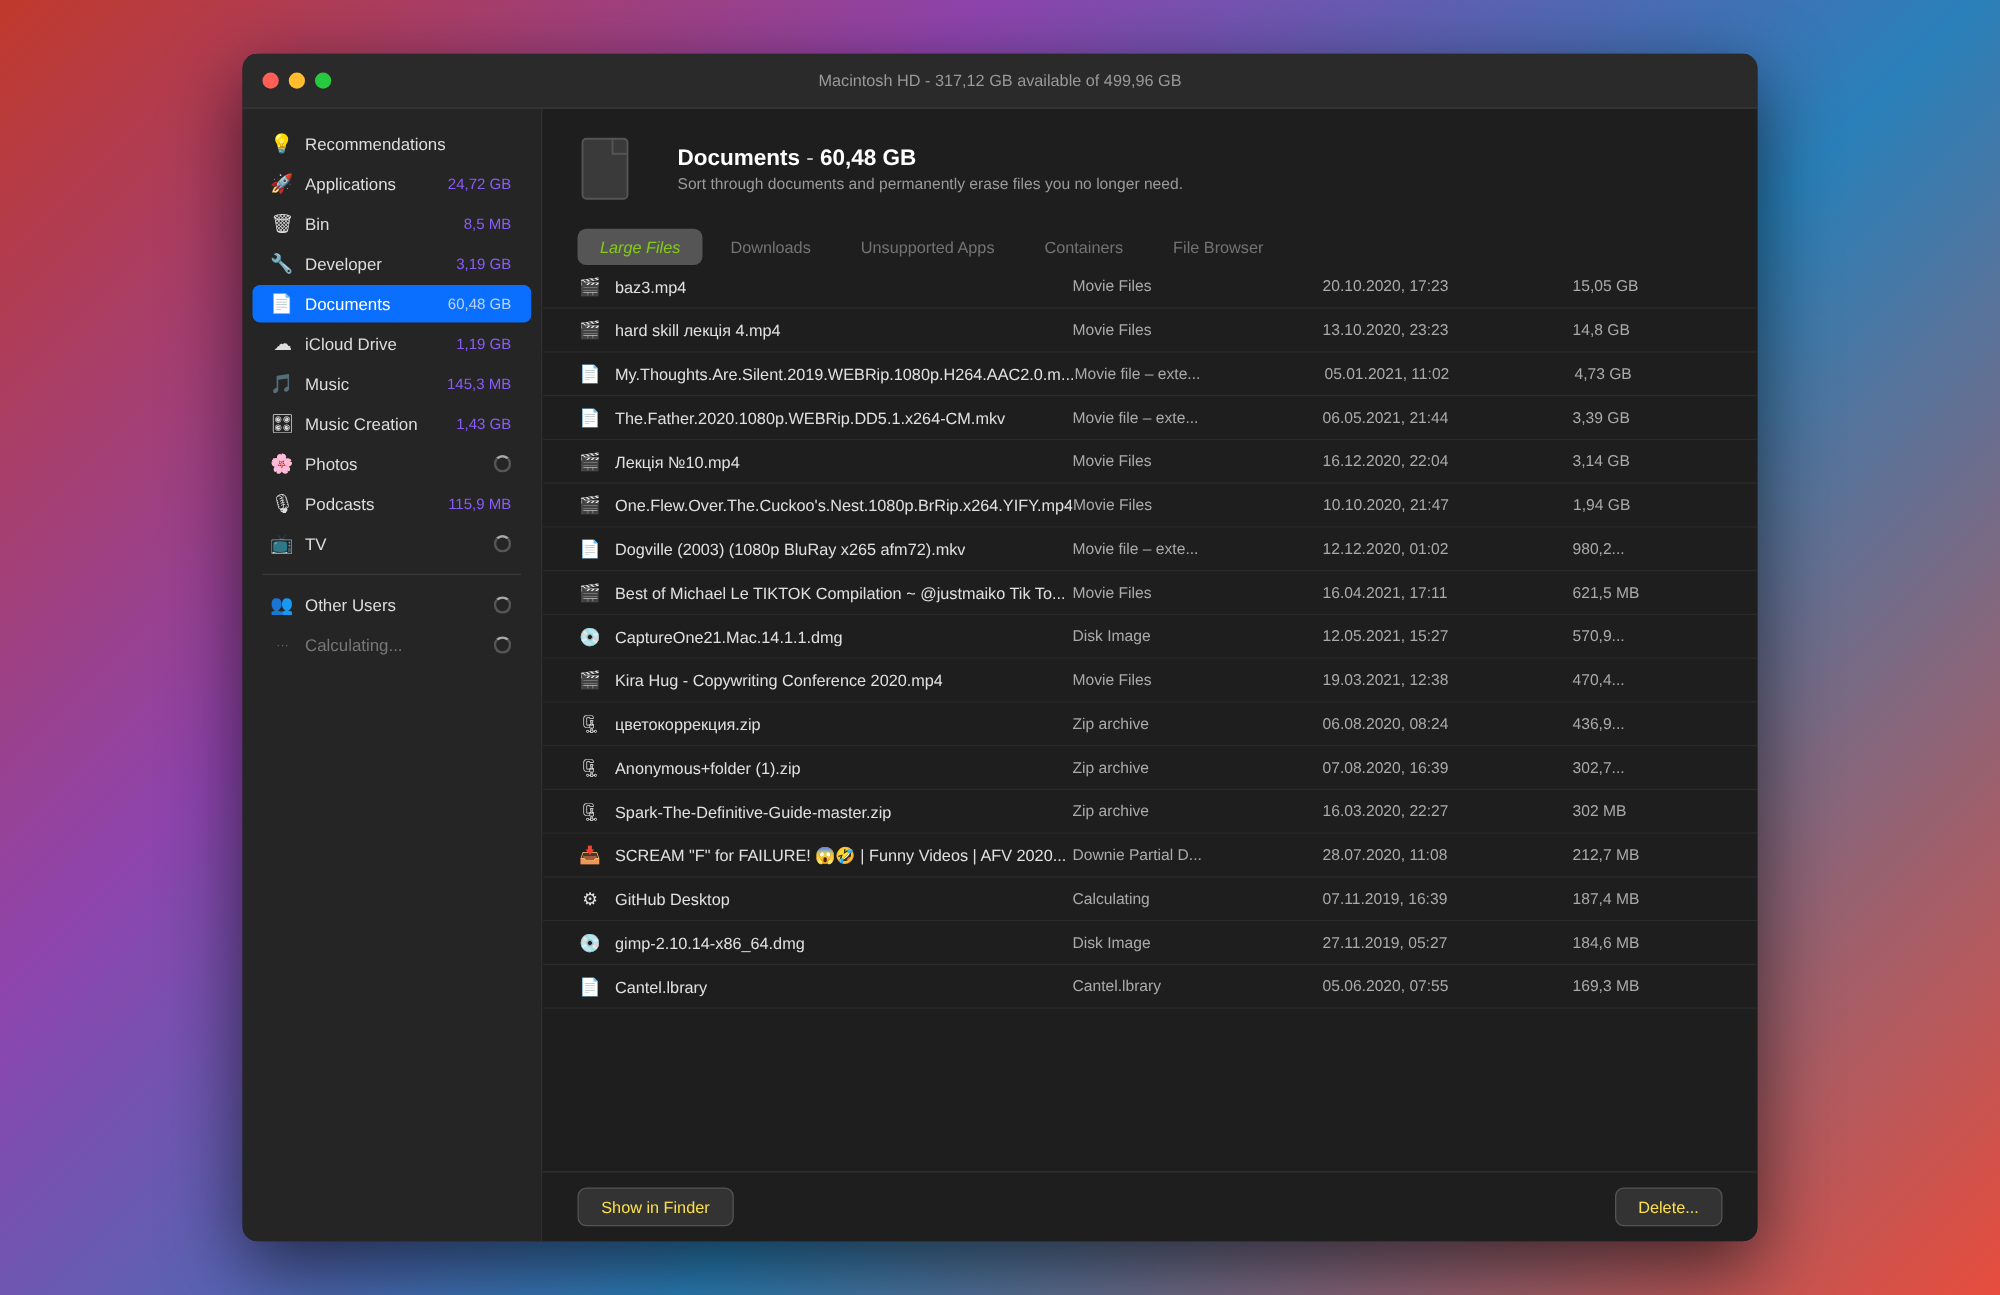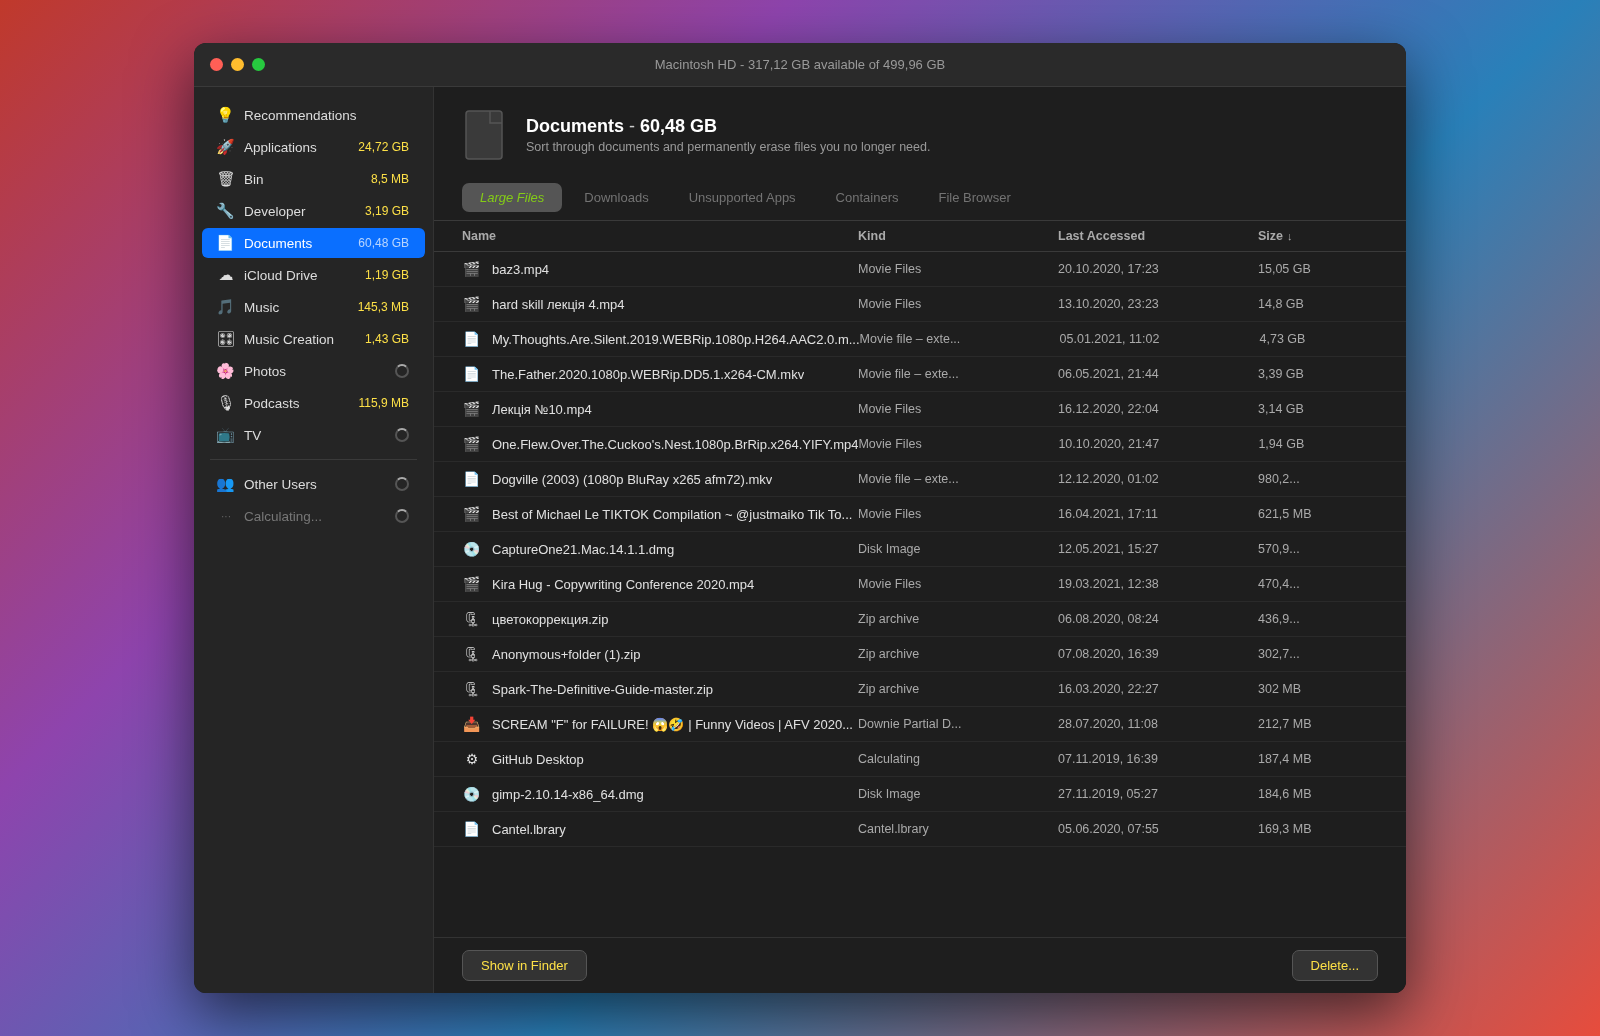--- a/index.html
+++ b/index.html
@@ -90,21 +90,21 @@
       align-items: center;
       justify-content: center;
       flex-shrink: 0;
       font-size: 15px;
     }
     .sidebar-item .item-label {
       flex: 1;
     }
     .sidebar-item .item-size {
       font-size: 12px;
-      color: #fde047;
+      color: #8b5cf6;
     }
     .sidebar-item.active .item-size { color: rgba(255,255,255,0.7); }
     .sidebar-divider {
       height: 1px;
       background: #3a3a3a;
       margin: 8px 16px;
     }
     .main {
       flex: 1;
       display: flex;
@@ -112,21 +112,21 @@
       background: #1e1e1e;
       overflow: hidden;
     }
     .main-header {
       padding: 20px 28px 0;
       flex-shrink: 0;
     }
     .doc-info {
       display: flex;
       align-items: center;
-      gap: 16px;
+      gap: 32px;
       margin-bottom: 20px;
     }
     .doc-icon {
       width: 48px;
       height: 56px;
       display: flex;
       align-items: center;
       justify-content: center;
       flex-shrink: 0;
     }
@@ -376,26 +376,20 @@
 
         <div class="tab active">Large Files</div>
             <div class="tab">Downloads</div>
             <div class="tab">Unsupported Apps</div>
             <div class="tab">Containers</div>
             <div class="tab">File Browser</div>
           </div>
       </div>
 
       <div class="table-container">
-        <div class="table-header">
-          <div class="col-header">Name</div>
-          <div class="col-header">Kind</div>
-          <div class="col-header">Last Accessed</div>
-          <div class="col-header size-col">Size</div>
-        </div>
         <div id="table-rows">
             <div class="table-row">
     <div class="file-name">
       <span class="file-icon">🎬</span>
       <span class="file-name-text">baz3.mp4</span>
     </div>
     <div class="file-kind">Movie Files</div>
     <div class="file-date">20.10.2020, 17:23</div>
     <div class="file-size">15,05 GB</div>
   </div>

